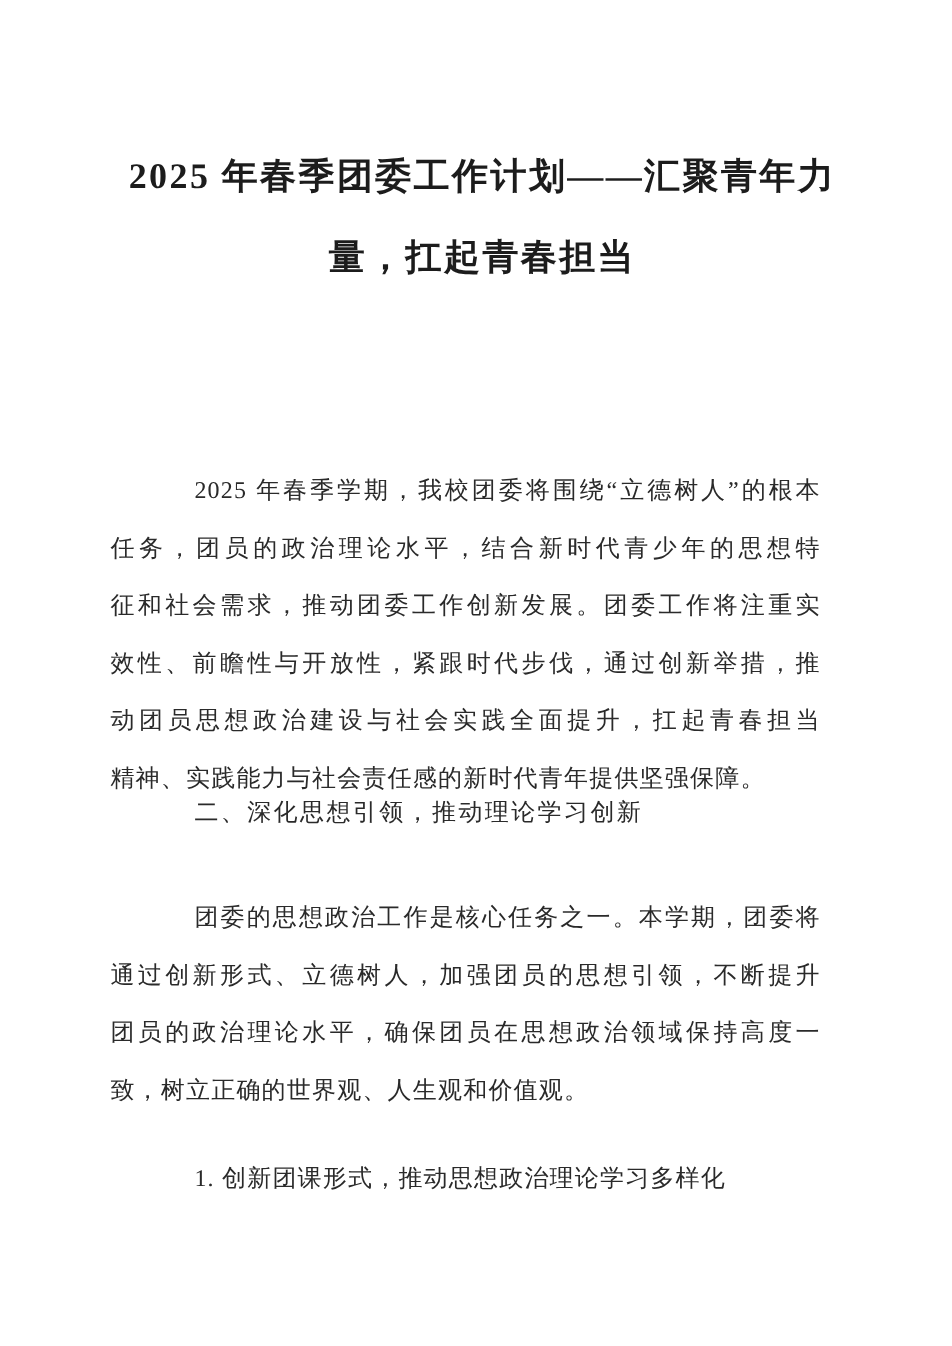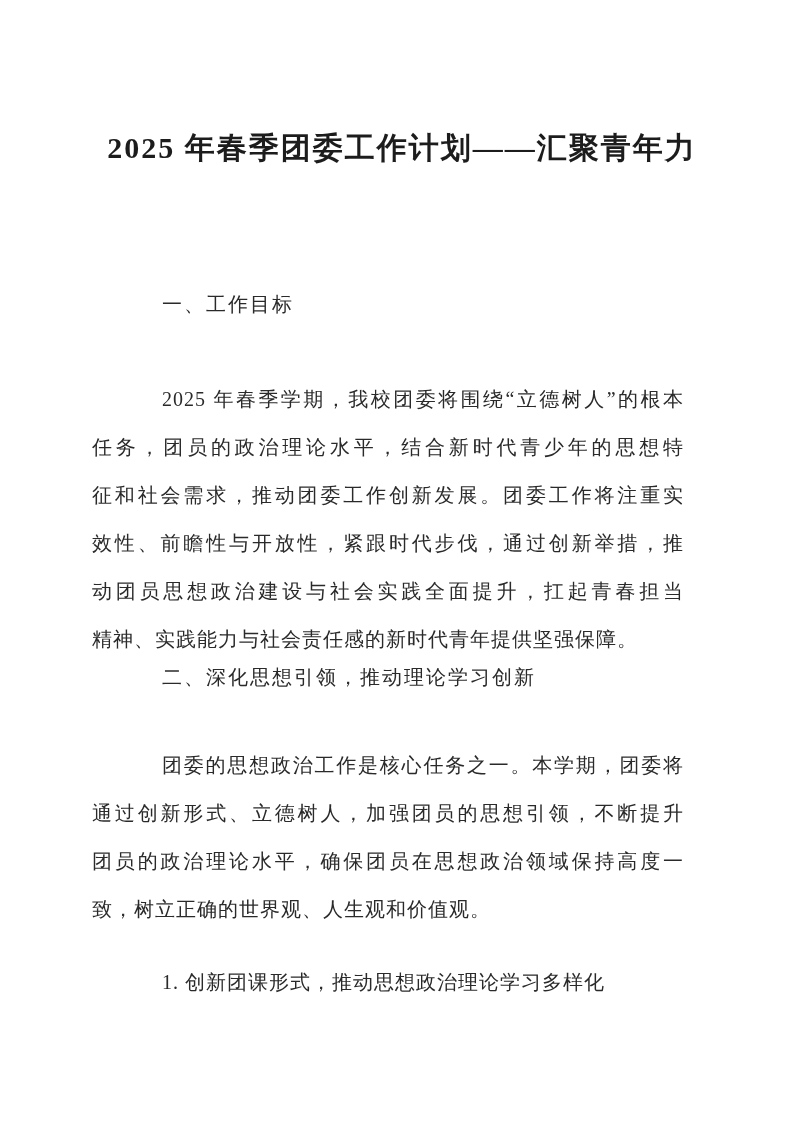--- a/index.html
+++ b/index.html
@@ -58,25 +58,25 @@
     white-space: nowrap;
   }
 </style>
 </head>
 <body>
 
 <div class="page">
 
   <div class="title-block">
     <span class="tline">2025 年春季团委工作计划——汇聚青年力</span>
+    <span class="tline">量，扛起青春担当</span>
   </div>
 
-  <div class="block heading" style="top:280px">一、工作目标</div>
 
-  <div class="block para" style="top:375px">
+  <div class="block para" style="top:385px">
     <span class="ln stretch indent">2025 年春季学期，我校团委将围绕“立德树人”的根本</span>
     <span class="ln stretch">任务，团员的政治理论水平，结合新时代青少年的思想特</span>
     <span class="ln stretch">征和社会需求，推动团委工作创新发展。团委工作将注重实</span>
     <span class="ln stretch">效性、前瞻性与开放性，紧跟时代步伐，通过创新举措，推</span>
     <span class="ln stretch">动团员思想政治建设与社会实践全面提升，扛起青春担当</span>
     <span class="ln">精神、实践能力与社会责任感的新时代青年提供坚强保障。</span>
   </div>
 
   <div class="block heading" style="top:653px">二、深化思想引领，推动理论学习创新</div>
 

